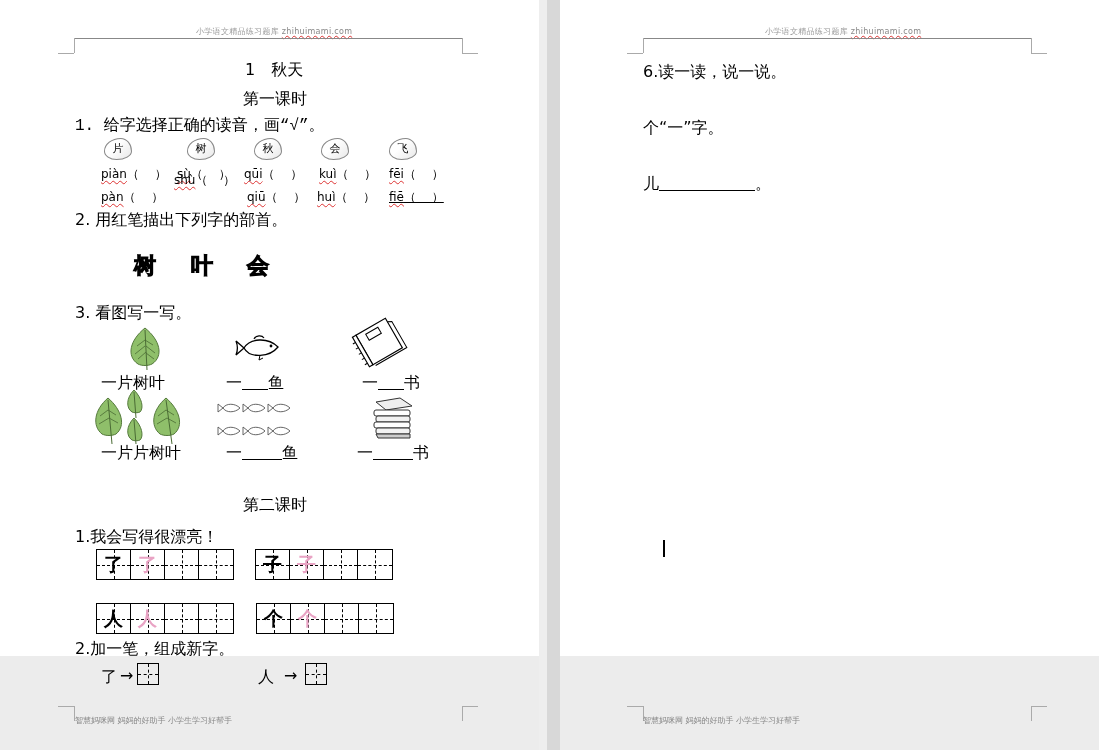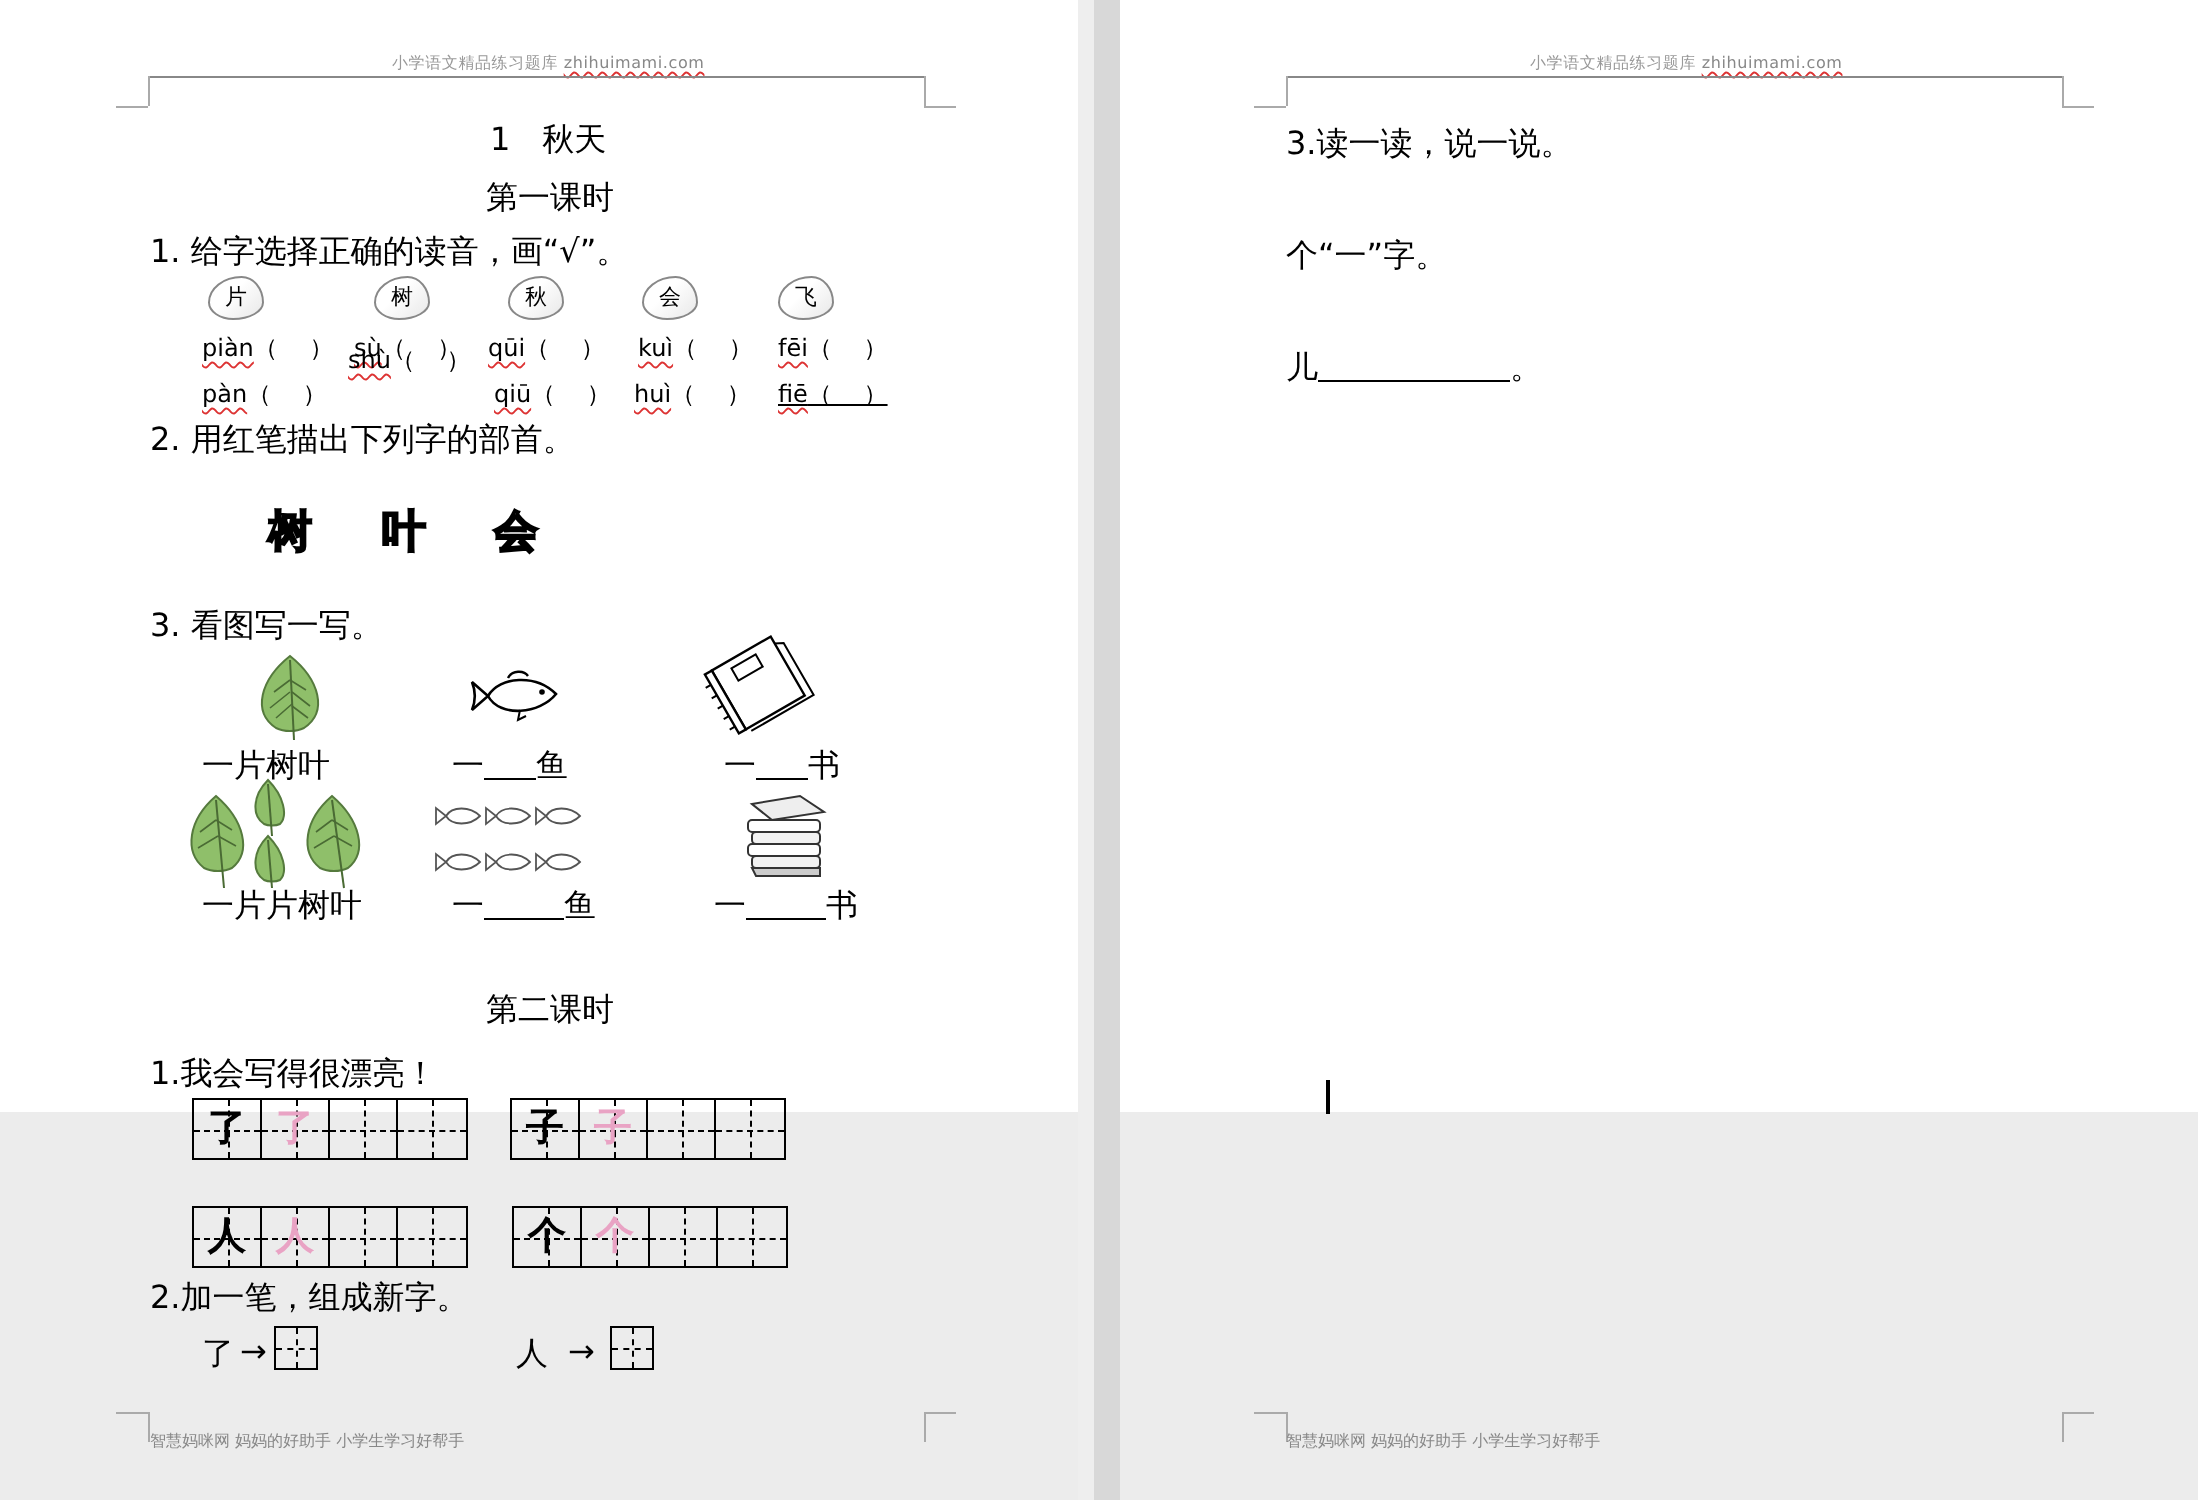--- a/index.html
+++ b/index.html
@@ -1,19 +1,19 @@
 <!DOCTYPE html>
 <html><head>
 <meta charset="utf-8">
 <style>
   * { box-sizing: border-box; margin: 0; padding: 0; }
   html, body { width: 1099px; height: 750px; overflow: hidden; background: #ececec; }
   body { position: relative; font-family: "DejaVu Sans", "Liberation Sans", sans-serif; color: #000; }
 
-  .page { position: absolute; top: 0; height: 556px; background: #fff; }
+  .page { position: absolute; top: 0; height: 656px; background: #fff; }
   .page1 { left: 0; width: 539px; }
   .gap-light { position: absolute; left: 539px; top: 0; width: 8px; height: 750px; background: #eeeeee; }
   .gap-dark { position: absolute; left: 547px; top: 0; width: 13px; height: 750px; background: #d8d8d8; }
   .page2 { left: 560px; width: 539px; }
 
   .hdr-text { position: absolute; top: 26px; font-size: 8px; color: #999; white-space: nowrap; letter-spacing: 0.3px; }
   .hdr-text .url { color: #888; text-decoration: underline wavy #d33; text-decoration-thickness: 1px; }
   .hdr-line { position: absolute; top: 38px; height: 1px; background: #888; }
   .corner-v { position: absolute; width: 1px; background: #aaa; }
   .corner-h { position: absolute; height: 1px; background: #aaa; }
@@ -60,21 +60,21 @@
   </div>
   <div class="hdr-line" style="left:74px; width:389px;"></div>
   <div class="corner-v" style="left:74px; top:38px; height:15px;"></div>
   <div class="corner-h" style="left:58px; top:53px; width:16px;"></div>
   <div class="corner-v" style="left:462px; top:38px; height:15px;"></div>
   <div class="corner-h" style="left:462px; top:53px; width:16px;"></div>
 
   <div class="txt" style="left:245px; top:63px;">1　秋天</div>
   <div class="txt" style="left:243px; top:92px;">第一课时</div>
 
-  <div class="txt" style="left:75px; top:119px;">1. 给字选择正确的读音，画“√”。</div>
+  <div class="txt" style="left:75px; top:119px;font-family:Liberation Mono, monospace;">1. 给字选择正确的读音，画“√”。</div>
 
   <div class="leaf-badge" style="left:104px; top:138px;">片</div>
   <div class="leaf-badge" style="left:187px; top:138px;">树</div>
   <div class="leaf-badge" style="left:254px; top:138px;">秋</div>
   <div class="leaf-badge" style="left:321px; top:138px;">会</div>
   <div class="leaf-badge" style="left:389px; top:138px;">飞</div>
 
   <div class="py" style="left:101px; top:166px;"><span class="w">piàn</span><span>（　 ）</span></div>
   <div class="py" style="left:177px; top:166px;"><span class="w">sù</span><span>（　 ）</span></div>
   <div class="py" style="left:244px; top:166px;"><span class="w">qūi</span><span>（　 ）</span></div>
@@ -263,21 +263,21 @@
   <div class="hdr-text" style="left:205px;">
     <span>小学语文精品练习题库</span>
     <span class="url">zhihuimami.com</span>
   </div>
   <div class="hdr-line" style="left:83px; width:389px;"></div>
   <div class="corner-v" style="left:83px; top:38px; height:15px;"></div>
   <div class="corner-h" style="left:67px; top:53px; width:16px;"></div>
   <div class="corner-v" style="left:471px; top:38px; height:15px;"></div>
   <div class="corner-h" style="left:471px; top:53px; width:16px;"></div>
 
-  <div class="txt" style="left:83px; top:65px;">3.读一读，说一说。</div>
+  <div class="txt" style="left:83px; top:65px;">6.读一读，说一说。</div>
   <div class="txt" style="left:83px; top:121px;">个“一”字。</div>
   <div class="txt" style="left:83px; top:177px;">
     <span>儿</span><span class="blank" style="width:96px;"></span><span>。</span>
   </div>
 
   <div class="corner-h" style="left:67px; top:706px; width:16px;"></div>
   <div class="corner-v" style="left:83px; top:706px; height:15px;"></div>
   <div class="corner-h" style="left:471px; top:706px; width:16px;"></div>
   <div class="corner-v" style="left:471px; top:706px; height:15px;"></div>
   <div class="ftr-text" style="left:83px;">智慧妈咪网 妈妈的好助手 小学生学习好帮手</div>

